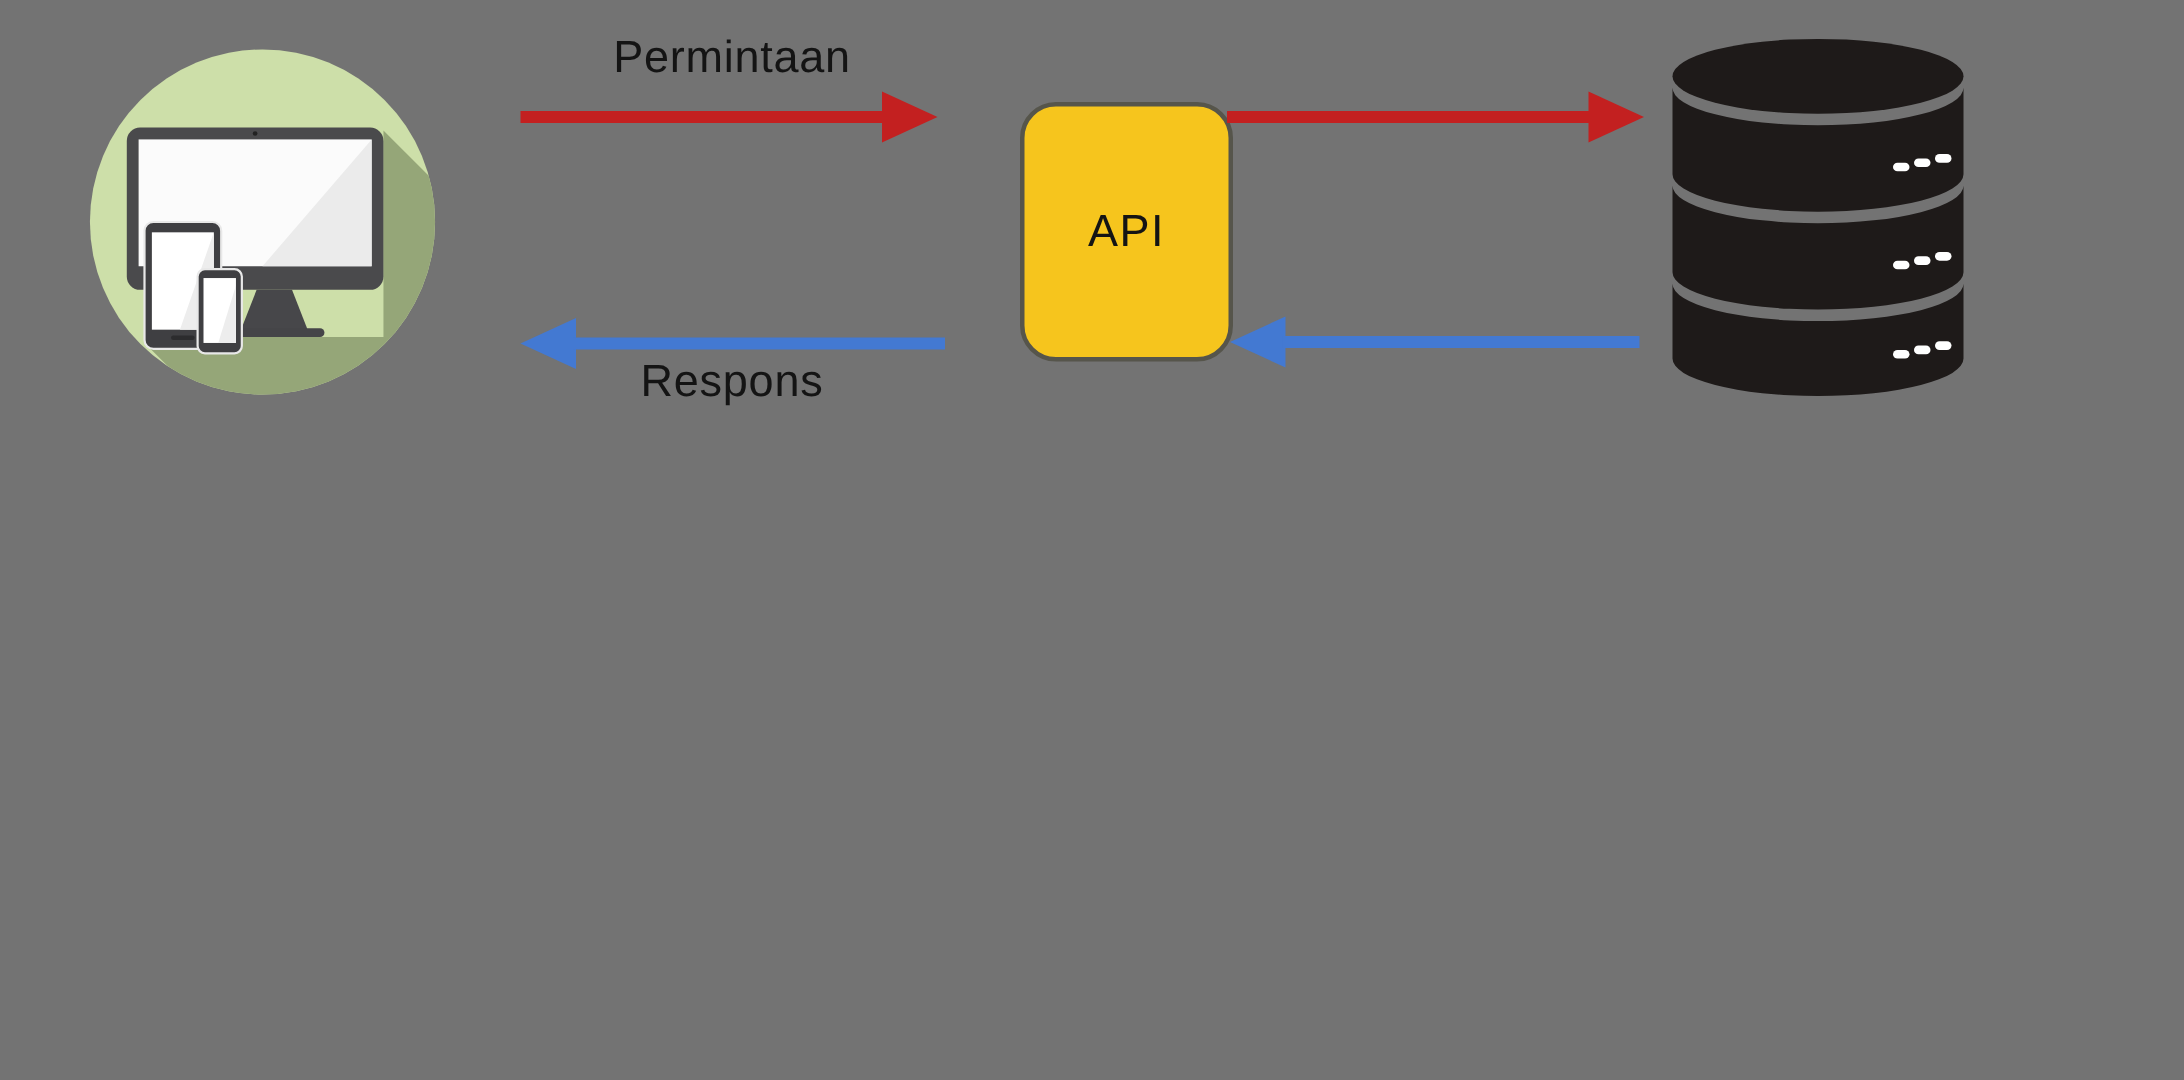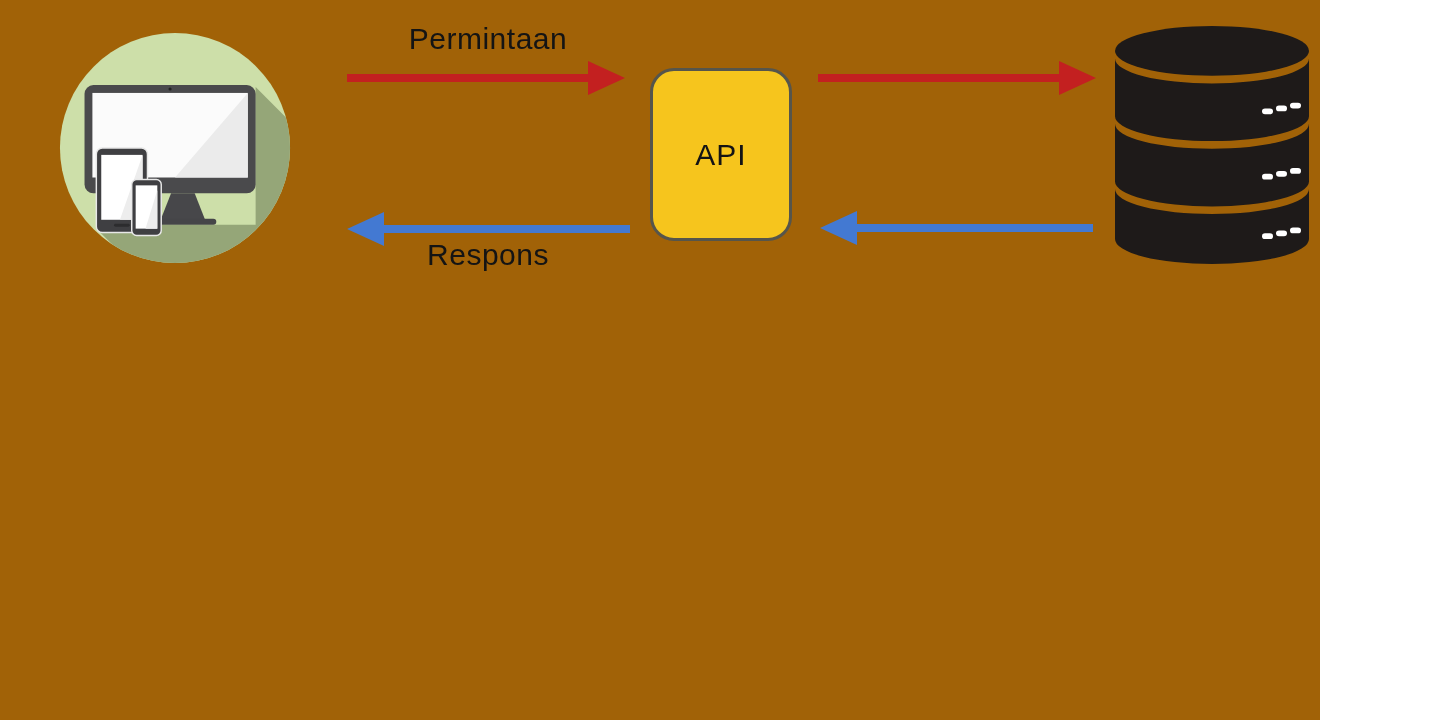--- a/index.html
+++ b/index.html
@@ -1,28 +1,28 @@
 <!DOCTYPE html>
 <html><head>
 <meta charset="utf-8">
 <style>
   html,body{margin:0;padding:0;background:#fff;}
   #canvas{
-    position:relative;width:1320px;height:720px;background:#a16207;
+    position:relative;width:1456px;height:720px;background:#737373;
     overflow:hidden;font-family:"Liberation Sans",sans-serif;
   }
   .abs{position:absolute;}
   .flow-label{
     color:#141414;font-size:30px;font-weight:500;letter-spacing:.5px;
     text-align:center;width:296px;line-height:34px;
   }
   #request-label{left:340px;top:22px;}
   #response-label{left:340px;top:238px;}
   #api-node{
-    left:650px;top:68px;width:136px;height:167px;
+    left:680px;top:68px;width:136px;height:167px;
     background:#f6c51d;border:3px solid #56554b;border-radius:24px;
     display:flex;align-items:center;justify-content:center;
     color:#141414;font-size:30px;letter-spacing:1px;
   }
   svg{display:block;}
 </style>
 </head>
 <body>
 
 <div id="canvas">

